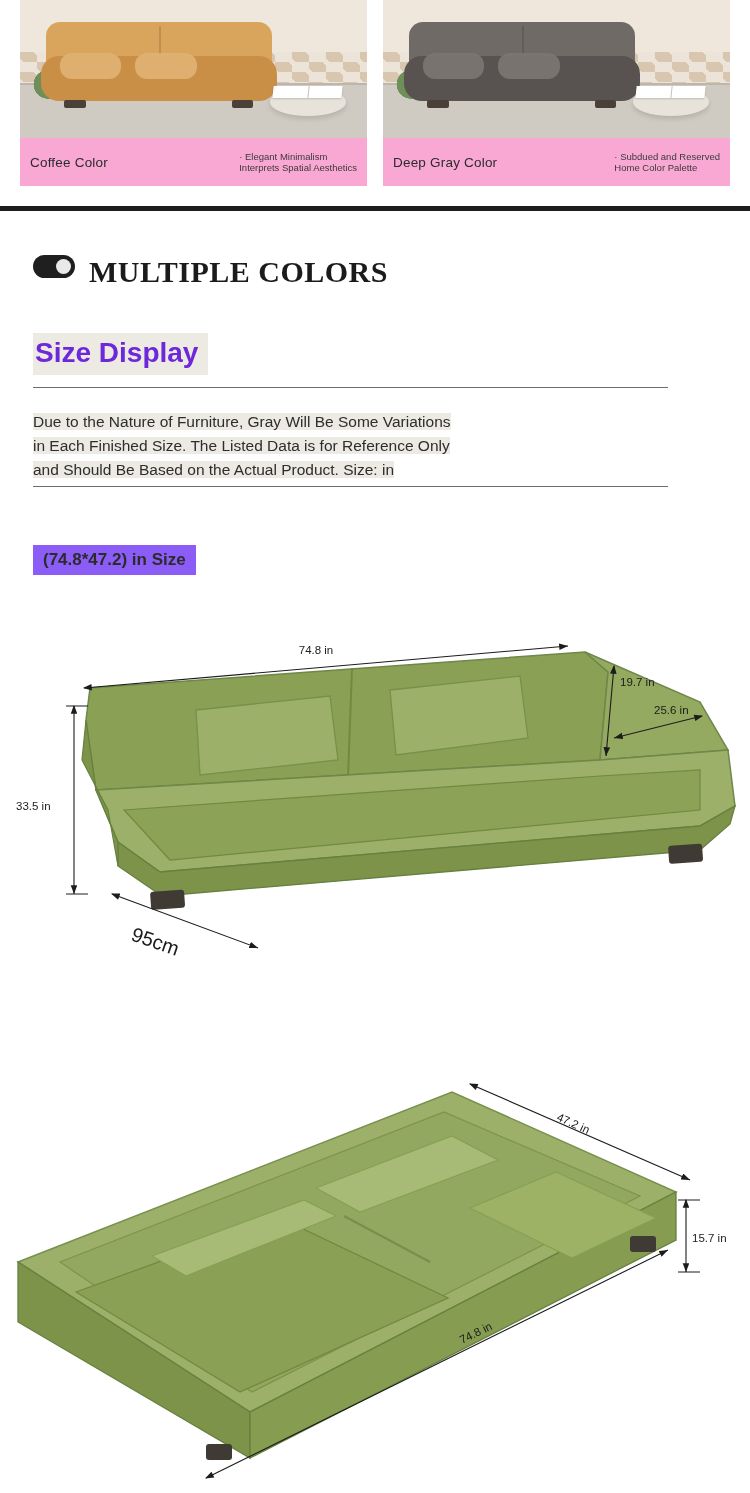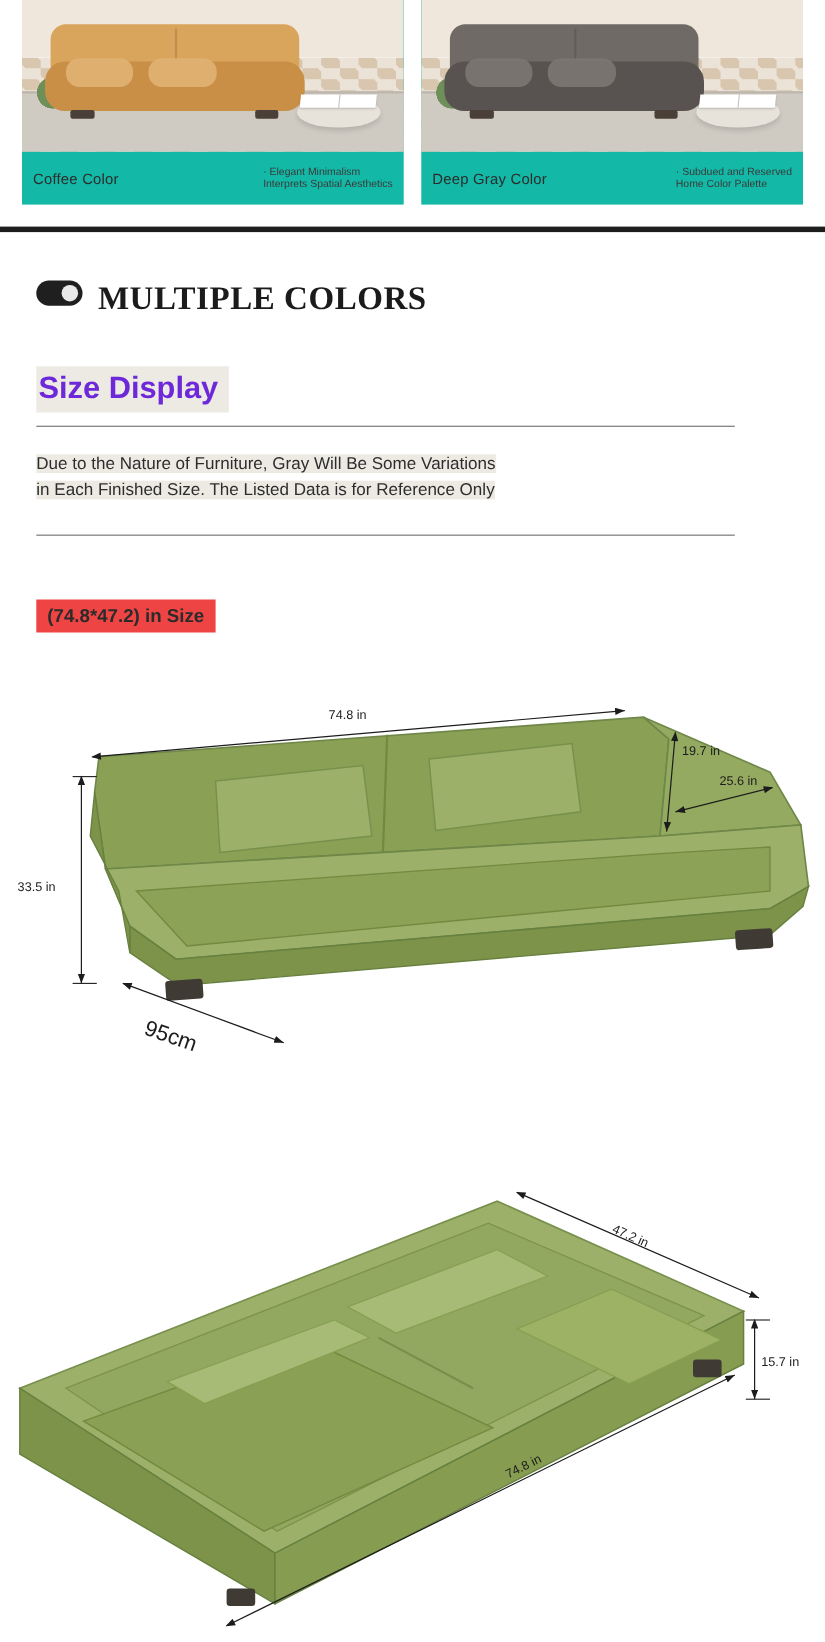--- a/index.html
+++ b/index.html
@@ -24,21 +24,21 @@
     width: 750px;
     height: 186px;
     display: flex;
     gap: 16px;
     padding: 0 20px;
   }
   .color-card {
     position: relative;
     flex: 1 1 0;
     height: 186px;
-    background: #14b8a6;
+    background: #f9a8d4;
     overflow: hidden;
     padding-left: 48px;
   }
   .card-photo {
     position: absolute;
     top: 0; left: 0; right: 0;
     height: 138px;
     overflow: hidden;
   }
   
@@ -241,21 +241,21 @@
   }
   .size-note .hl { background: #eceae3; }
 
   .size-chip {
     position: absolute;
     left: 33px;
     top: 545px;
     font-size: 17px;
     font-weight: bold;
     color: #2b2b2b;
-    background: #ef4444;
+    background: #8b5cf6;
     padding: 5px 10px;
   }
 
   
   .diagram {
     position: absolute;
     left: 0;
     width: 750px;
   }
   .diagram-1 { top: 610px; height: 400px; }
@@ -341,20 +341,21 @@
     <span class="toggle-pill"></span>
     <span class="mc-title">MULTIPLE COLORS</span>
   </div>
 
   <div class="size-title">Size Display</div>
   <div class="rule rule-top"></div>
 
   <div class="size-note">
     <span class="hl">Due to the Nature of Furniture, Gray Will Be Some Variations</span><br>
     <span class="hl">in Each Finished Size. The Listed Data is for Reference Only</span><br>
+    <span class="hl">and Should Be Based on the Actual Product. Size: in</span>
   </div>
 
   <div class="rule rule-bottom"></div>
 
   <div class="size-chip">(74.8*47.2) in Size</div>
 
   <div class="diagram diagram-1">
     <svg viewBox="0 0 750 400" xmlns="http://www.w3.org/2000/svg">
       <defs>
         <marker id="ah" markerWidth="9" markerHeight="9" refX="8" refY="3" orient="auto">

